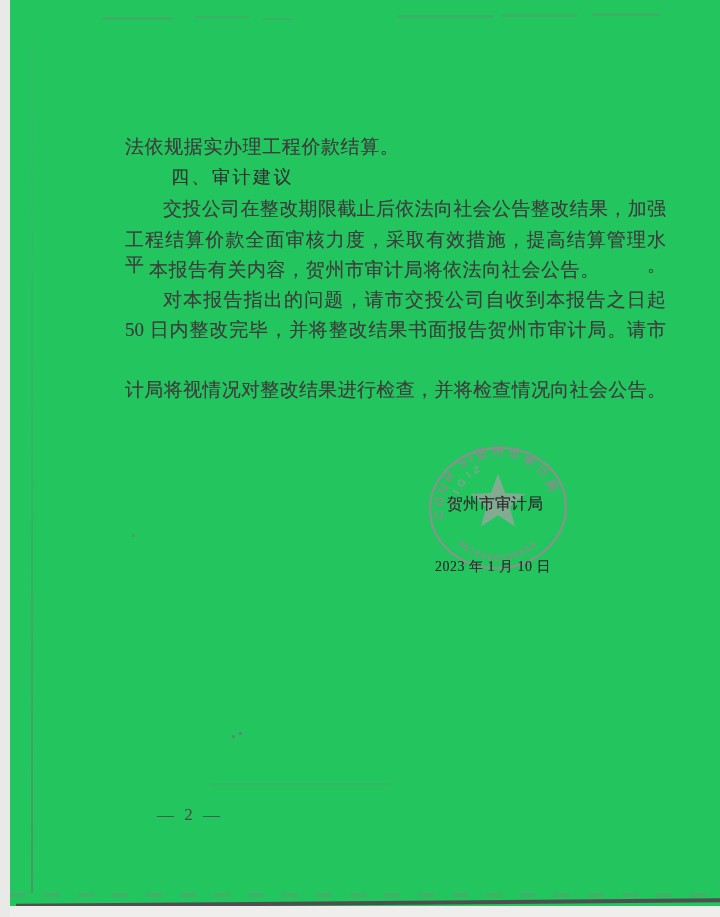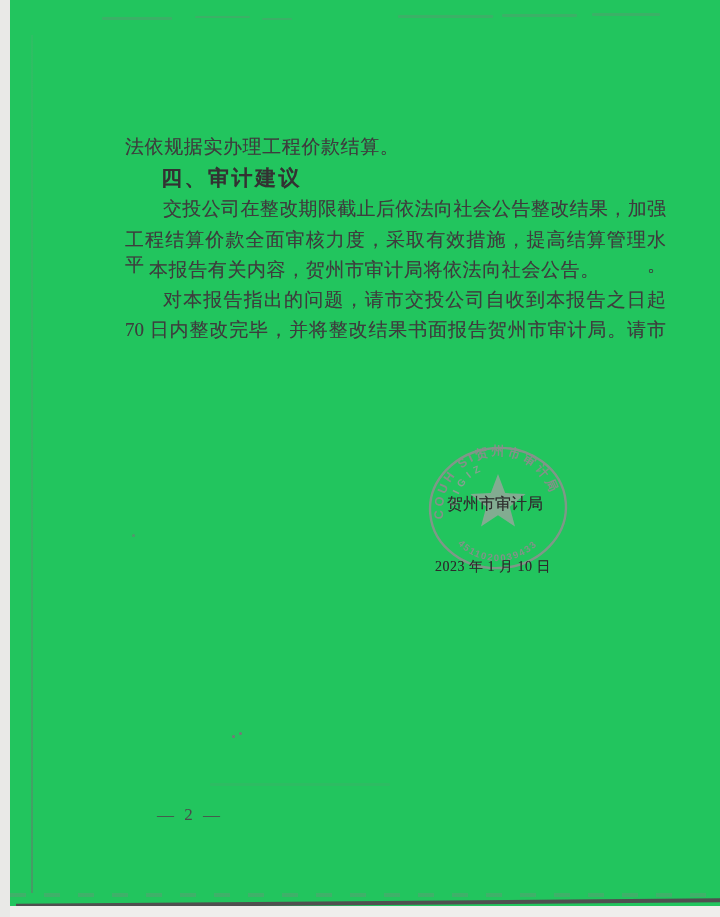--- a/index.html
+++ b/index.html
@@ -13,23 +13,23 @@
   
   .bl{
     position:absolute;
     font-size:19px;line-height:25px;color:#3d3d3d;
     text-shadow:0 0 0.6px rgba(70,70,70,.55);
   }
   .nw{white-space:nowrap;letter-spacing:.6px;}
   .j{text-align:justify;text-align-last:justify;}
   .l1{left:115px;top:134px;}
   .lh{
-    left:151px;top:165px;
+    left:161px;top:165px;
     font-family:"Liberation Sans","DejaVu Sans",sans-serif;
-    font-weight:700;font-size:21px;letter-spacing:2.5px;color:#323232;
+    font-weight:400;font-size:18px;letter-spacing:2.5px;color:#323232;
     white-space:nowrap;
   }
   .l3{left:153px;top:196px;width:503px;}
   .l4{left:115px;top:227px;width:541px;}
   .l5{left:139px;top:257px;}
   .l6{left:153px;top:287px;width:503px;}
   .l7{left:115px;top:317px;width:541px;}
   .l8{left:115px;top:347px;width:541px;}
   .l9{left:115px;top:377px;width:541px;}
 
@@ -111,21 +111,22 @@
   <div class="dot d1"></div>
   <div class="dot d2"></div>
   <div class="dot d3"></div>
 
   <div class="bl nw l1">法依规据实办理工程价款结算。</div>
   <div class="bl lh">四、审计建议</div>
   <div class="bl j l3">交投公司在整改期限截止后依法向社会公告整改结果，加强</div>
   <div class="bl j l4">工程结算价款全面审核力度，采取有效措施，提高结算管理水平。</div>
   <div class="bl nw l5">本报告有关内容，贺州市审计局将依法向社会公告。</div>
   <div class="bl j l6">对本报告指出的问题，请市交投公司自收到本报告之日起</div>
-  <div class="bl j l7">70 日内整改完毕，并将整改结果书面报告贺州市审计局。请市</div>
+  <div class="bl j l7">50 日内整改完毕，并将整改结果书面报告贺州市审计局。请市</div>
+  <div class="bl j l9">计局将视情况对整改结果进行检查，并将检查情况向社会公告。</div>
 
   <svg class="stamp" viewBox="0 0 170 150" aria-hidden="true">
     <defs>
       <path id="arcTop" d="M 27,88 A 55,55 0 1 1 133,88" fill="none"></path>
       <path id="arcInner" d="M 38,72 A 42,42 0 0 1 70,32" fill="none"></path>
       <path id="arcBottom" d="M 37,104 A 56,56 0 0 0 123,104" fill="none"></path>
     </defs>
     <ellipse cx="80" cy="71" rx="68" ry="60" transform="rotate(-5 80 71)"></ellipse>
     <polygon class="star" points="80,37 87.2,56 107.6,57 91.7,69.8 97,89.5 80,78.3 63,89.5 68.3,69.8 52.4,57 72.8,56"></polygon>
     <text class="ringtext">

